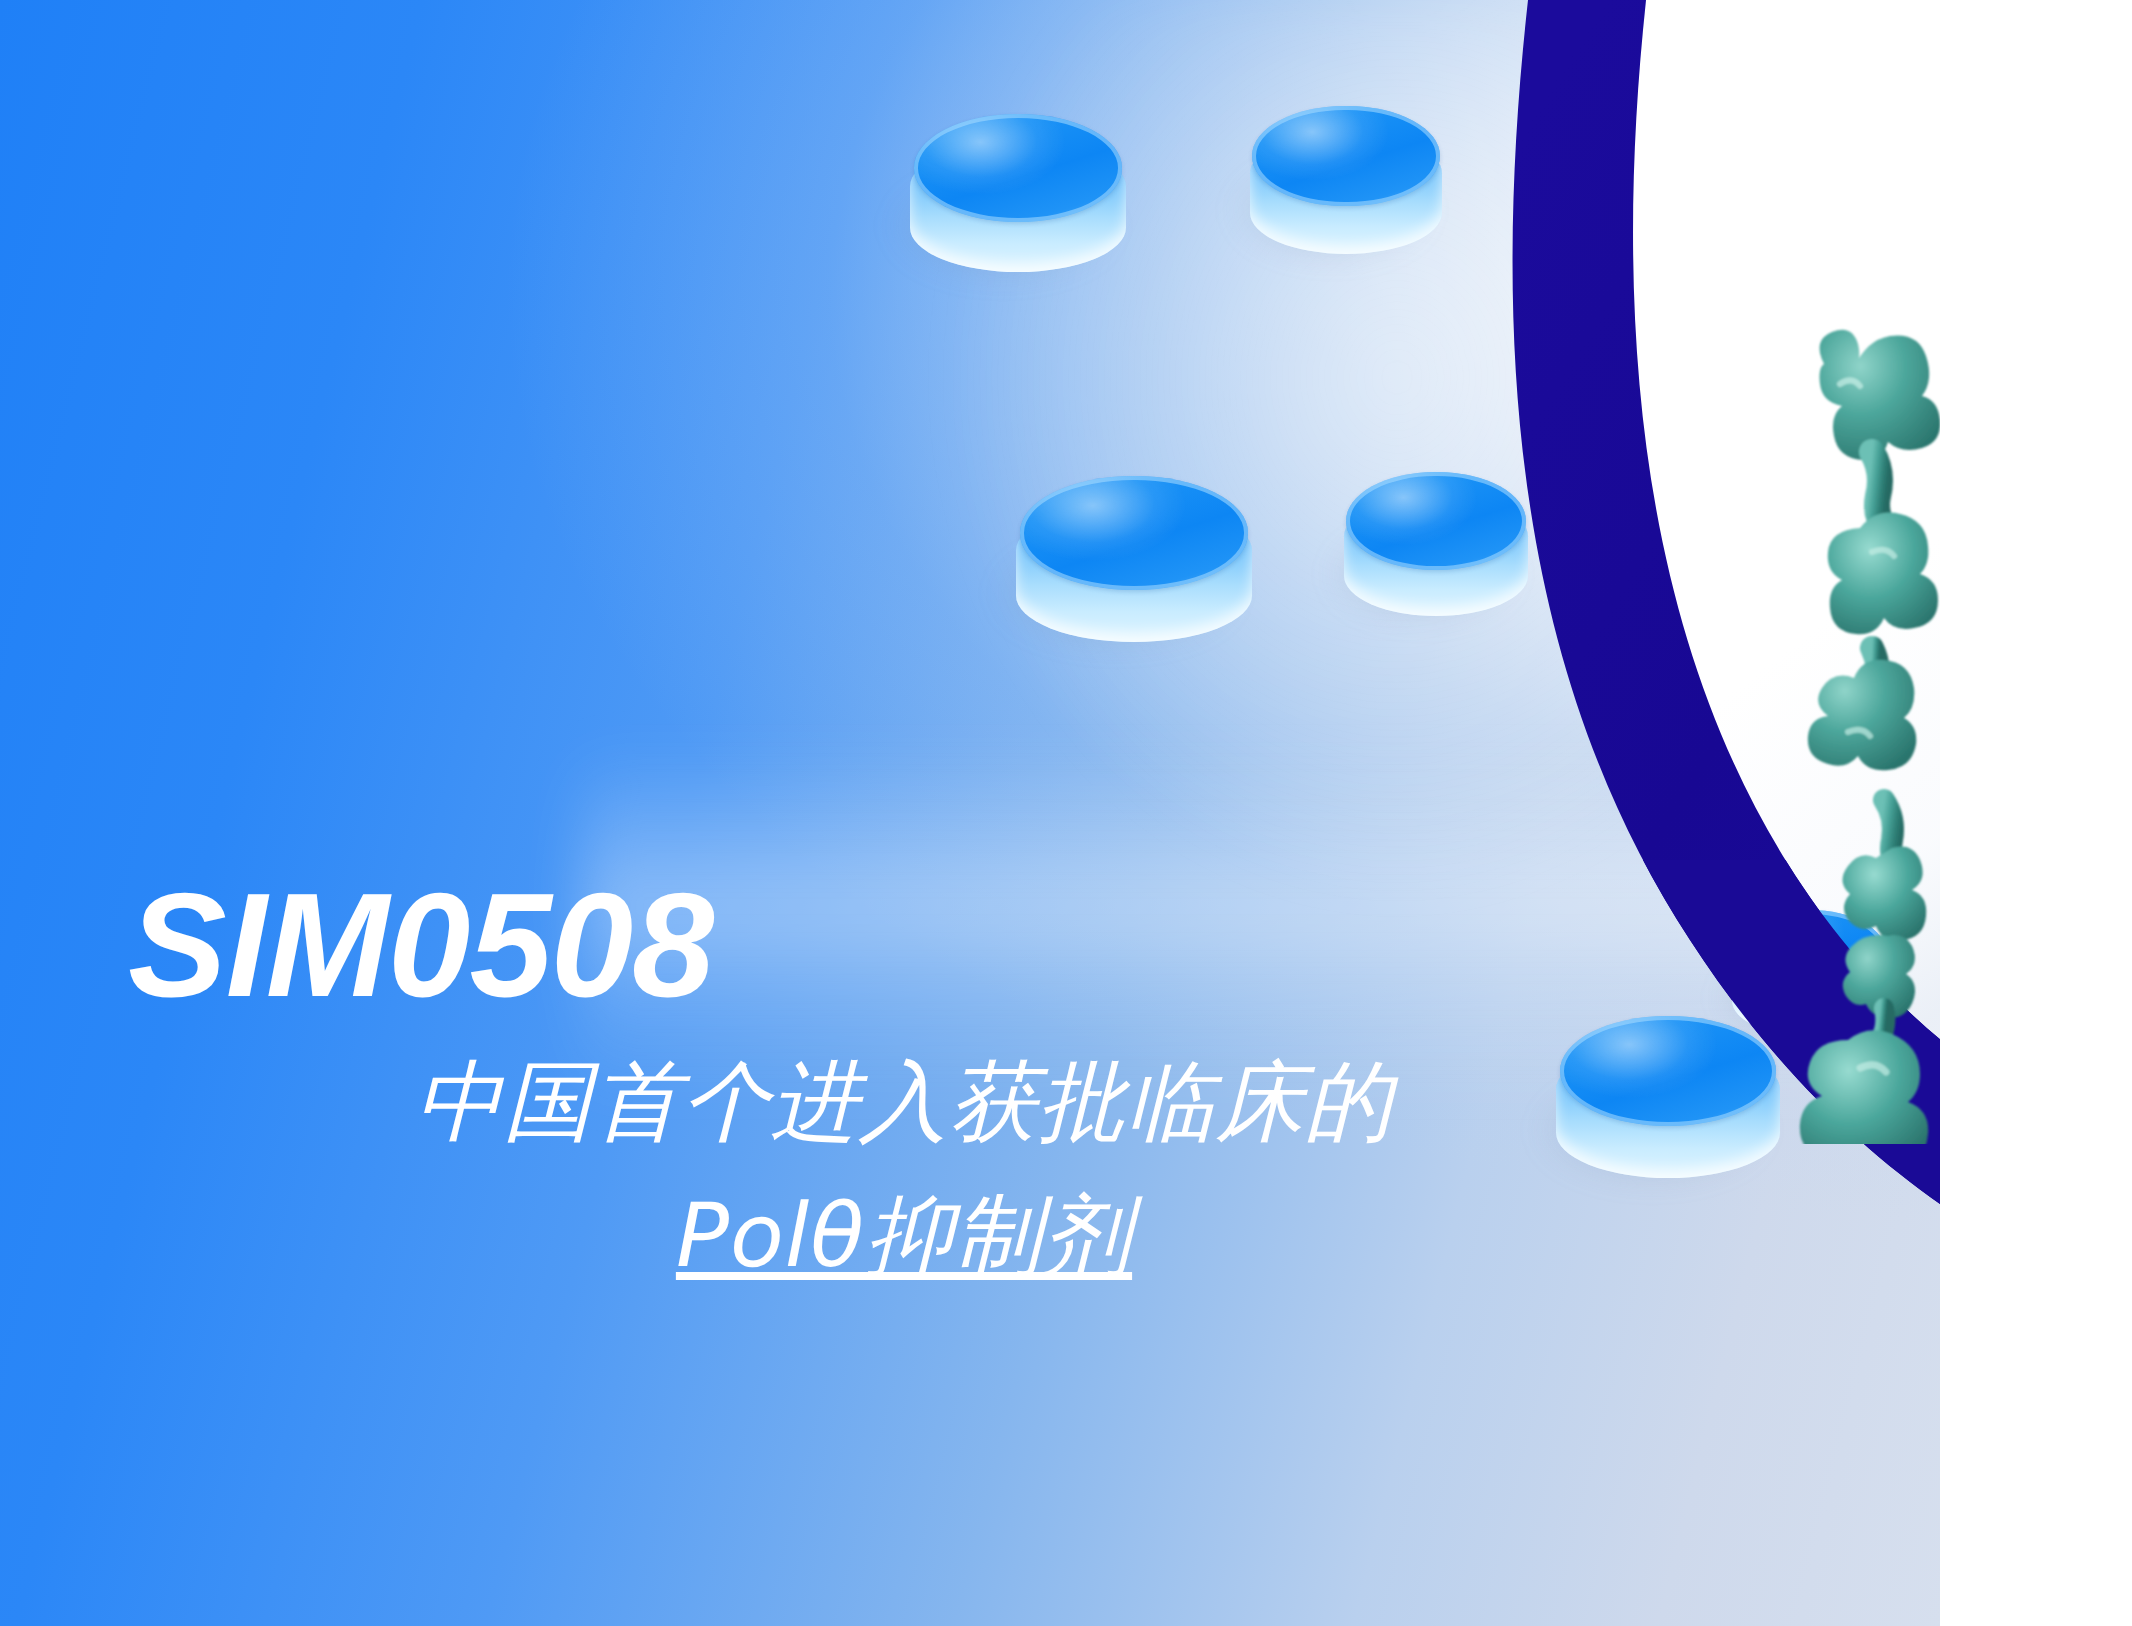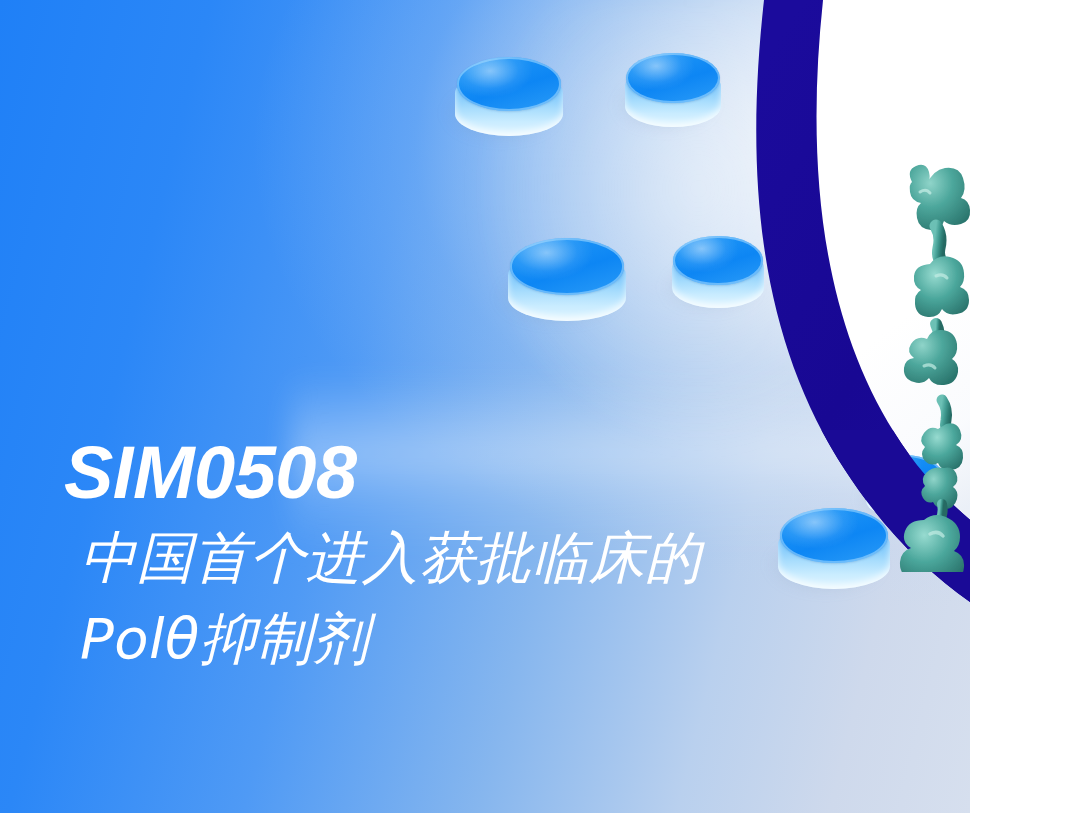--- a/index.html
+++ b/index.html
@@ -133,28 +133,29 @@
     line-height: 0.96;
     letter-spacing: -0.5px;
     color: #ffffff;
     margin: 0 0 6px 2px;
     white-space: nowrap;
   }
   .subline {
     font-family: "DejaVu Sans", "Liberation Sans", sans-serif;
     font-weight: 500;
     font-style: italic;
-    font-size: 56px;
+    font-size: 44px;
     line-height: 1.16;
     color: #ffffff;
     margin: 18px;
     white-space: nowrap;
     letter-spacing: 0.5px;
-  }
-  .subline.line2 { margin-top: -2px; }
+    text-align: center;
+  }
+  .subline.line2 { margin-top: -2px; text-decoration: underline; }
 </style>
 </head>
 <body>
 
 <div id="poster">
 
   <div class="bg-gradient"></div>
   <div class="bg-sheen"></div>
   <div class="bg-sheen2"></div>
 

